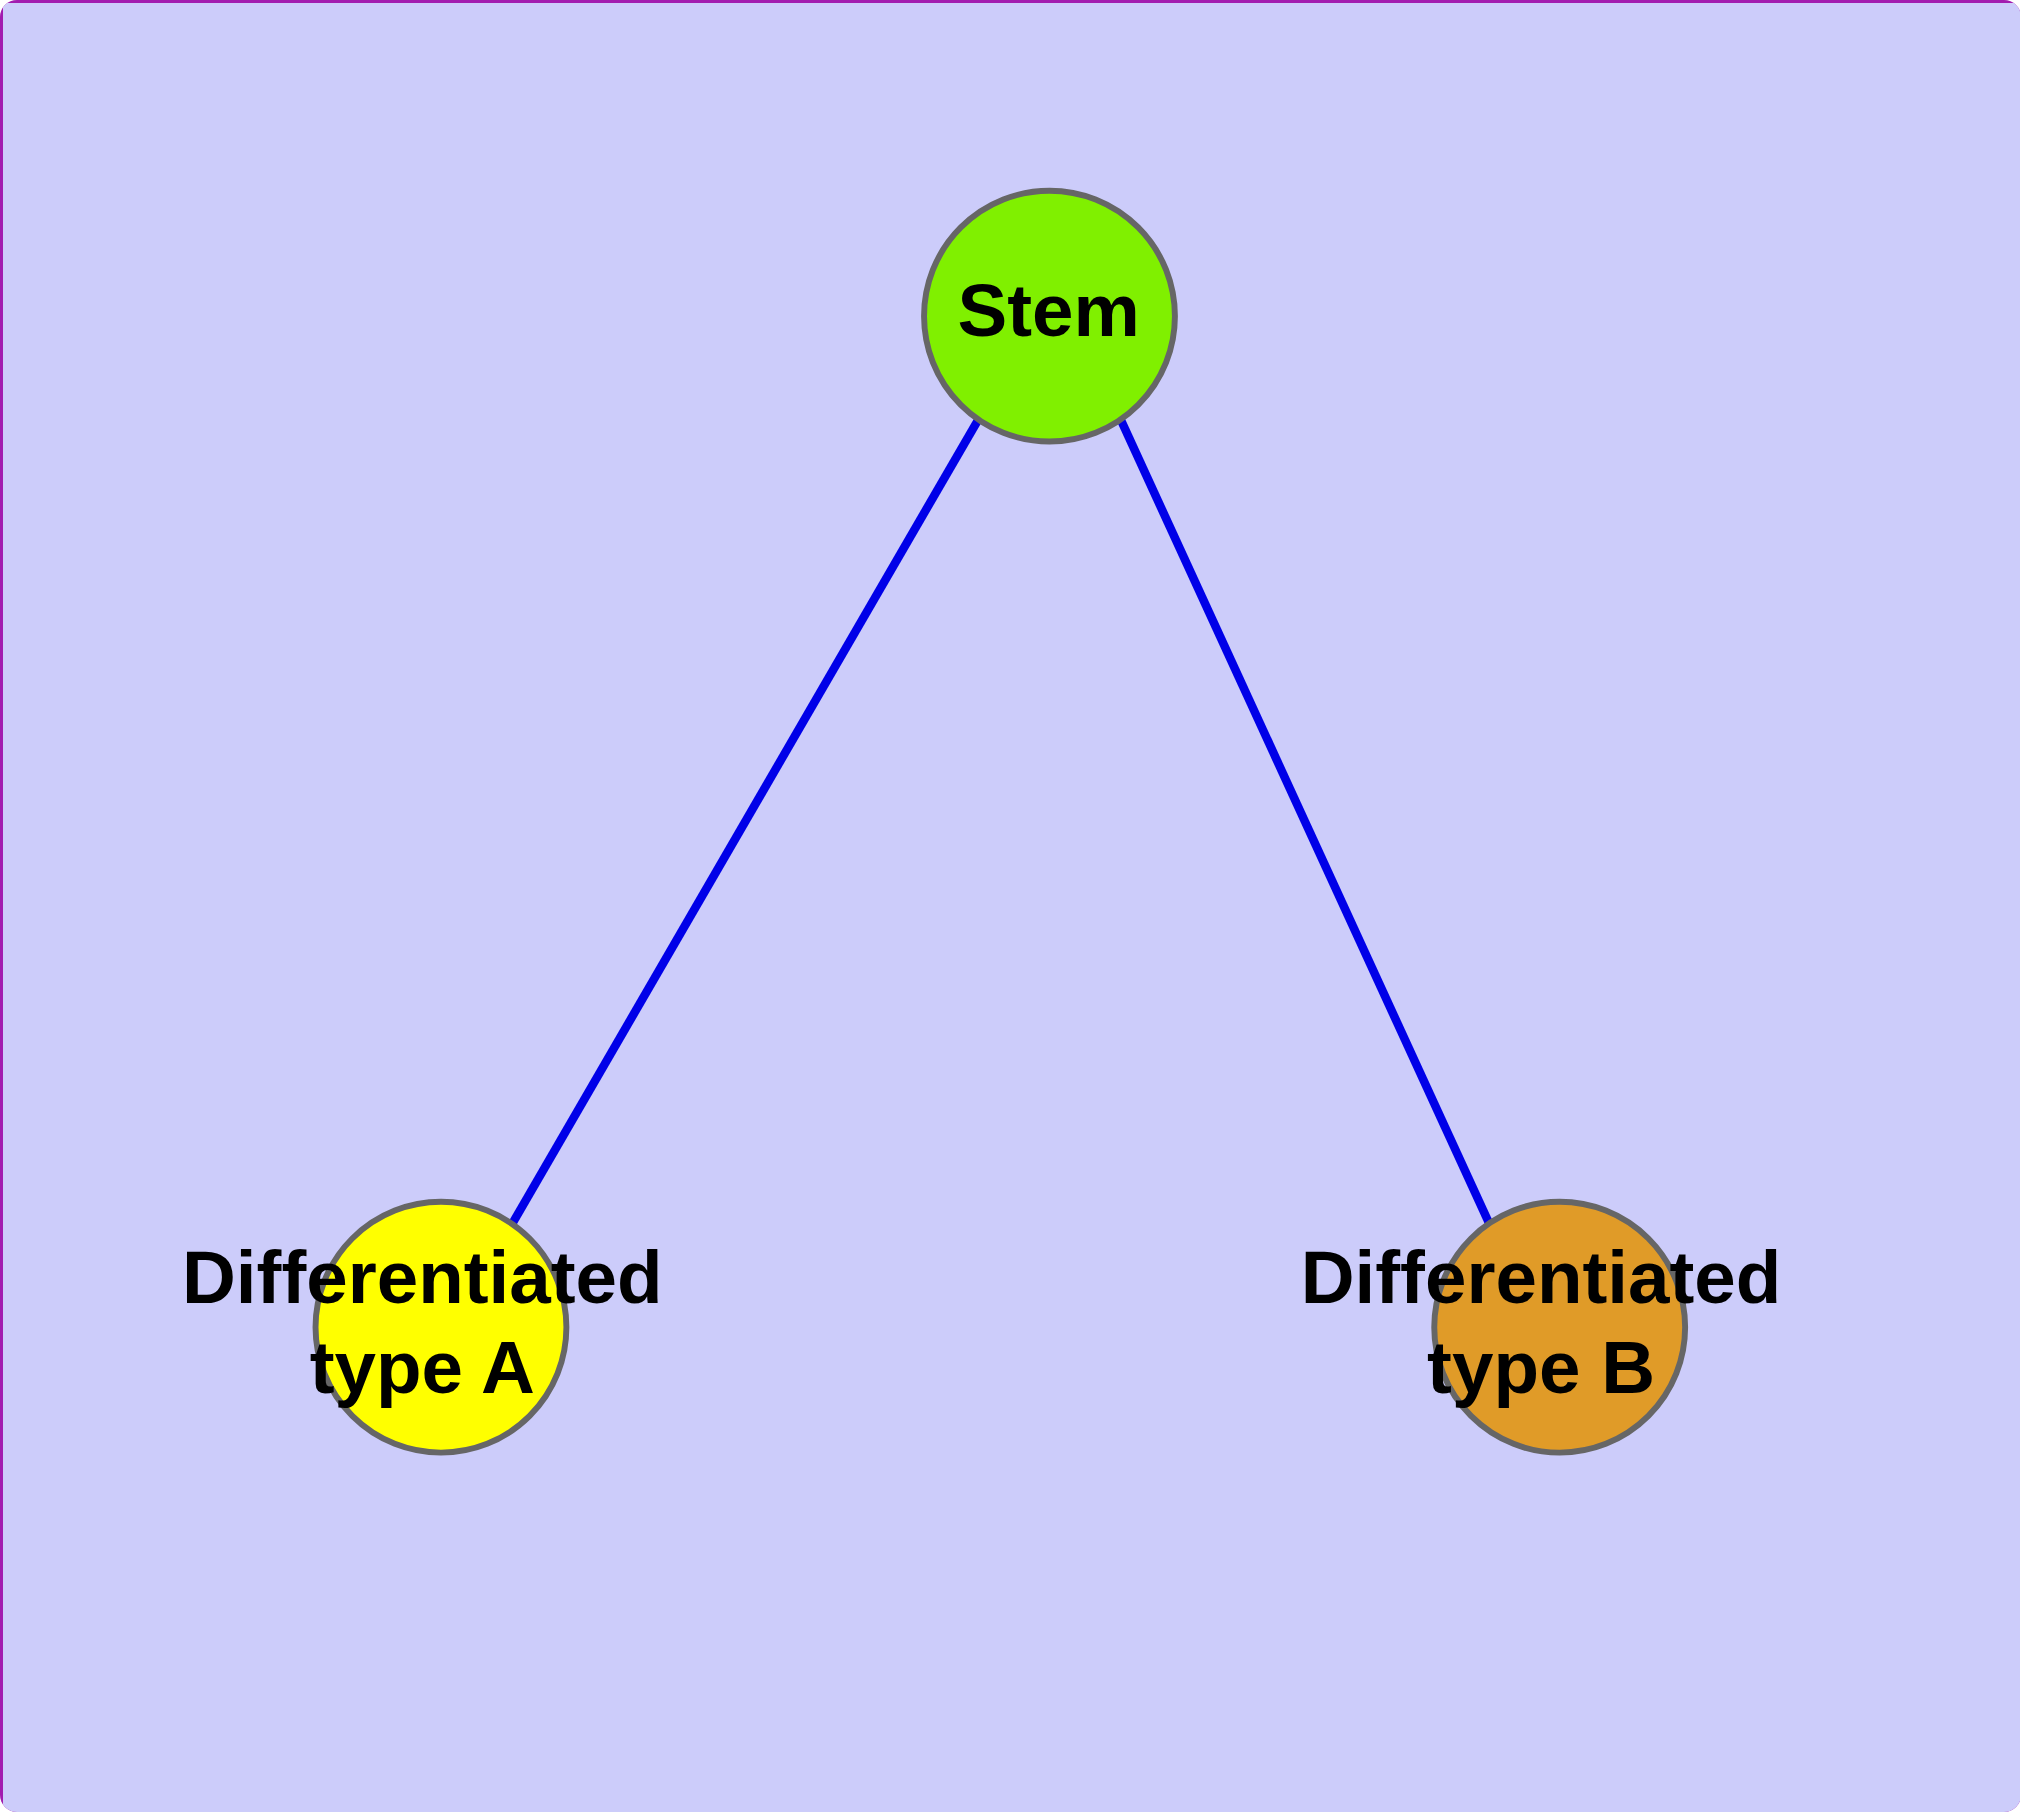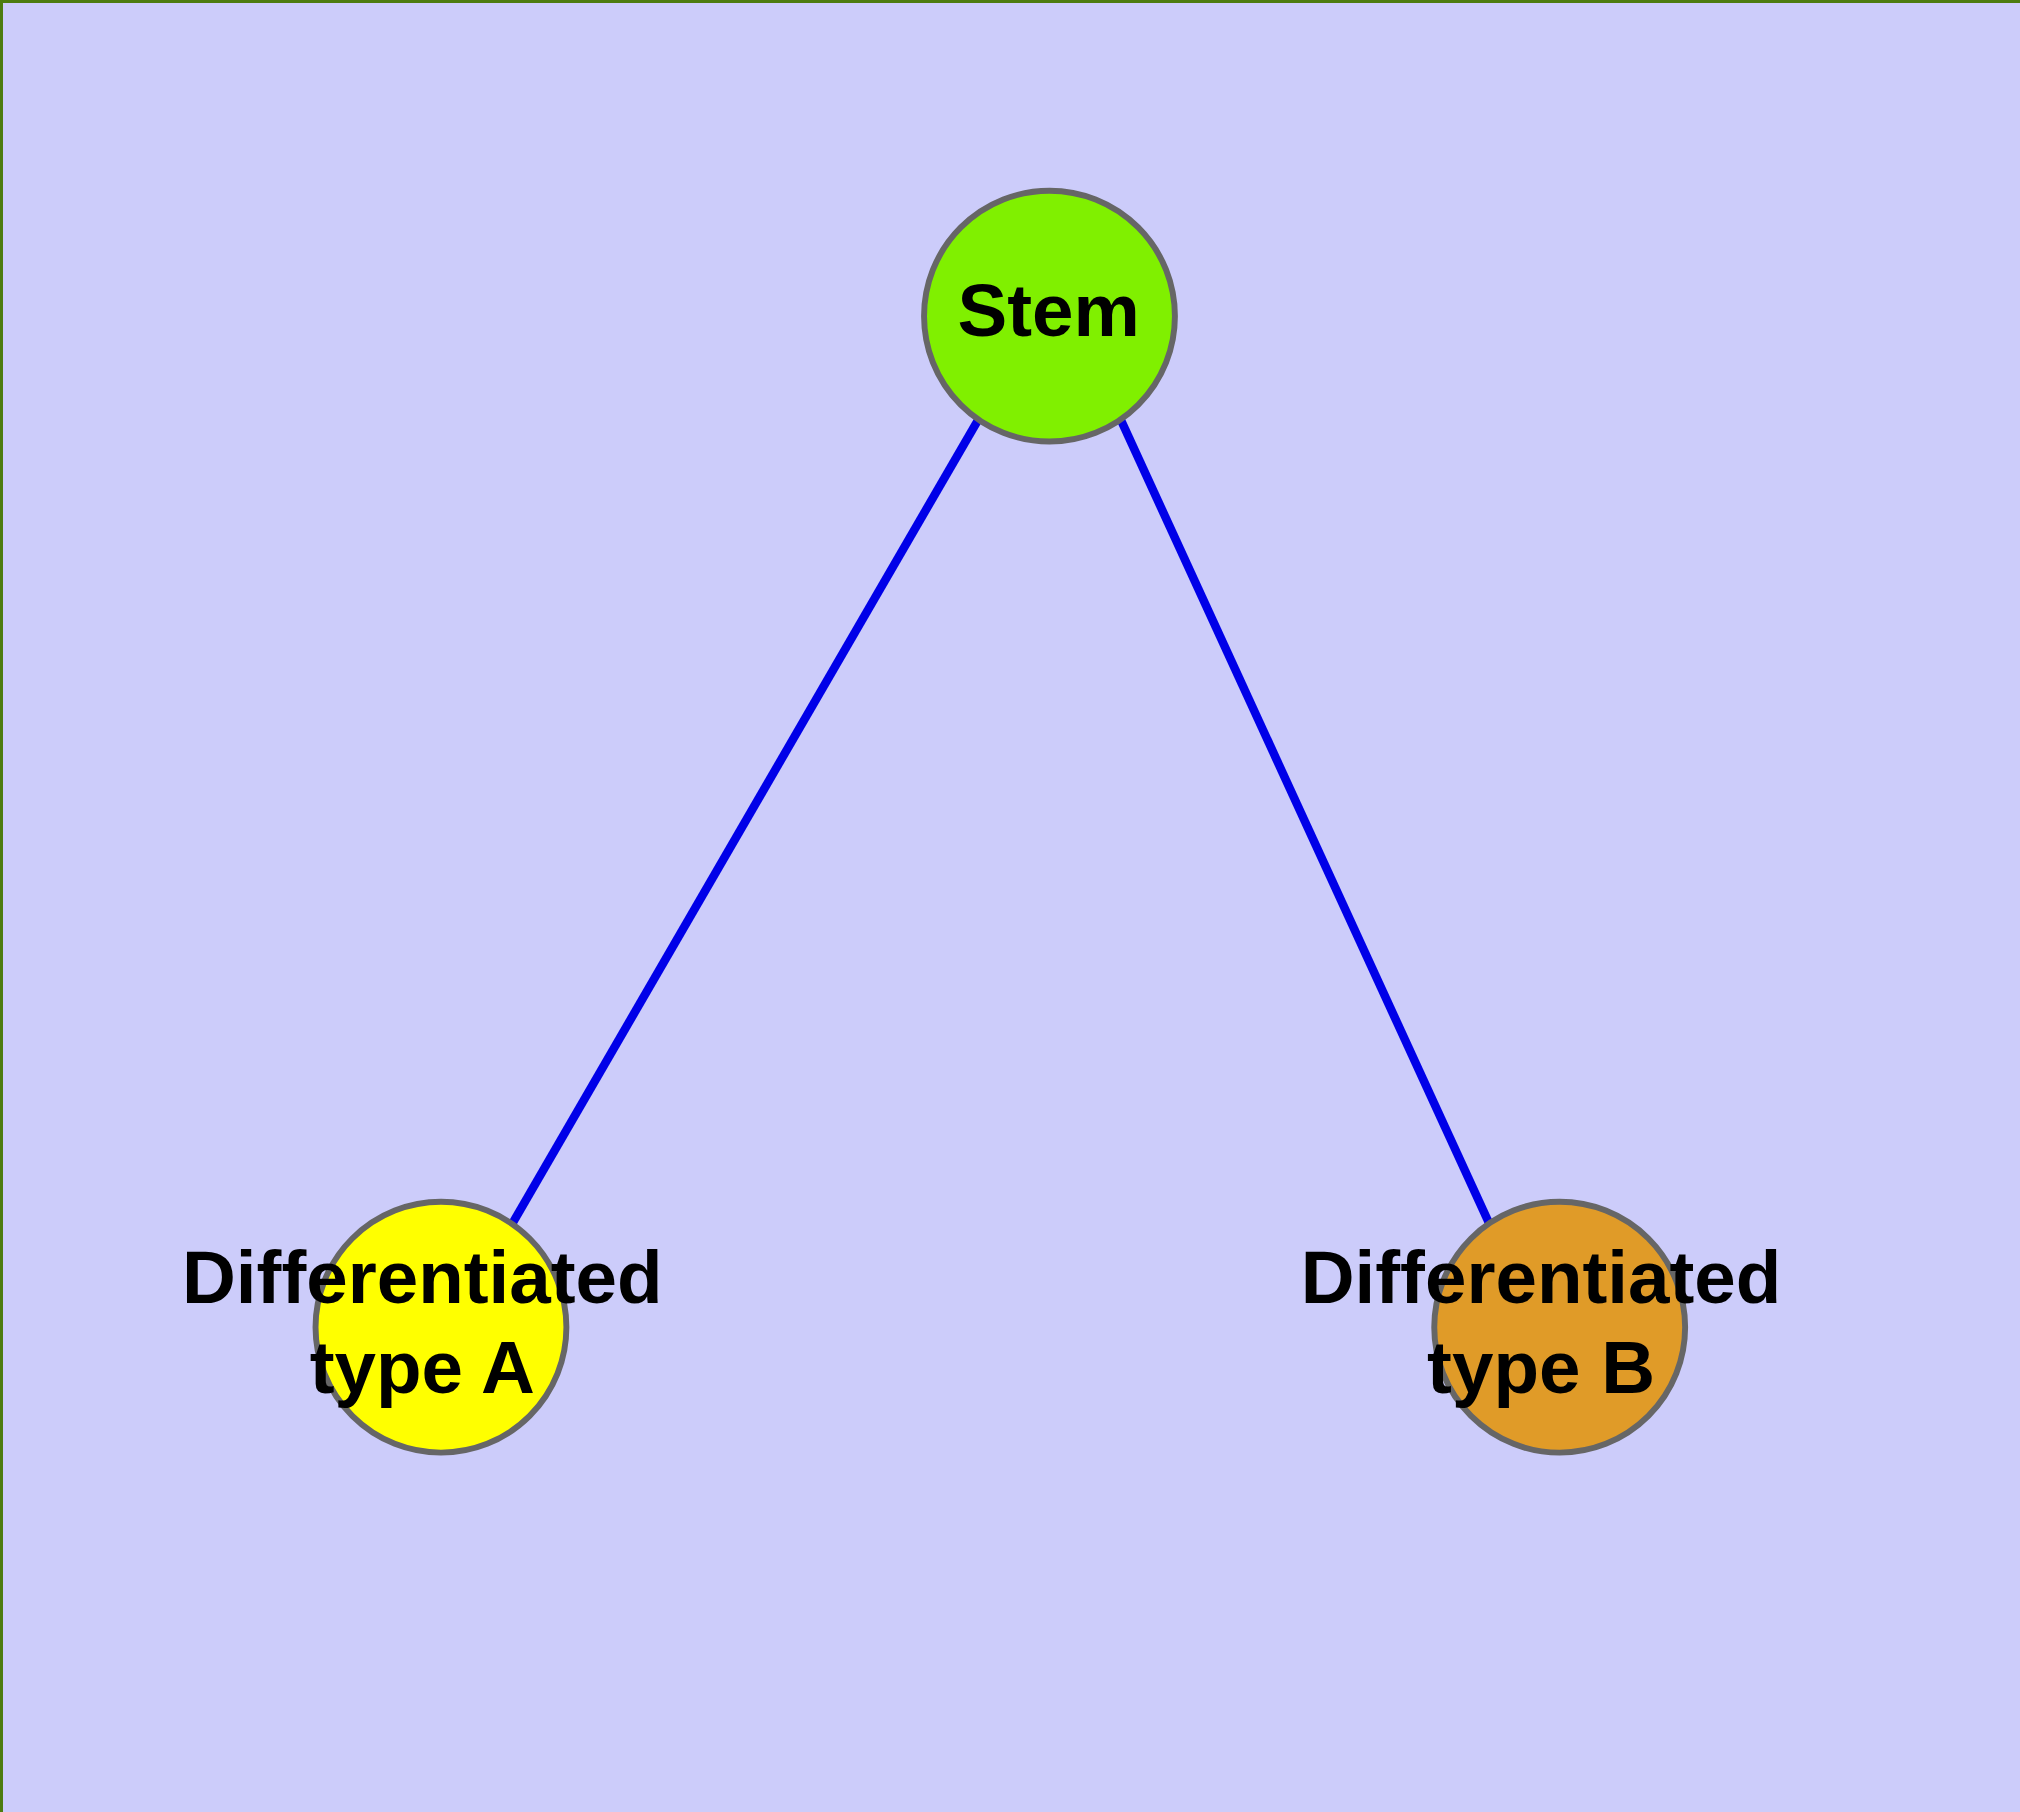--- a/index.html
+++ b/index.html
@@ -5,23 +5,24 @@
 <style>
   html, body {
     margin: 0;
     padding: 0;
     background: #ffffff;
   }
   #stage {
     position: relative;
     width: 2021px;
     height: 1812px;
-    background: #4d7c0f;
+    background: #a21caf;
     overflow: hidden;
     font-family: "Liberation Sans", "DejaVu Sans", sans-serif;
+    border-radius: 17px;
   }
   #canvas {
     position: absolute;
     left: 3.4px;
     top: 3.4px;
     width: 2017px;
     height: 1809px;
     background: #ccccfa;
   }
   #graph-svg {

